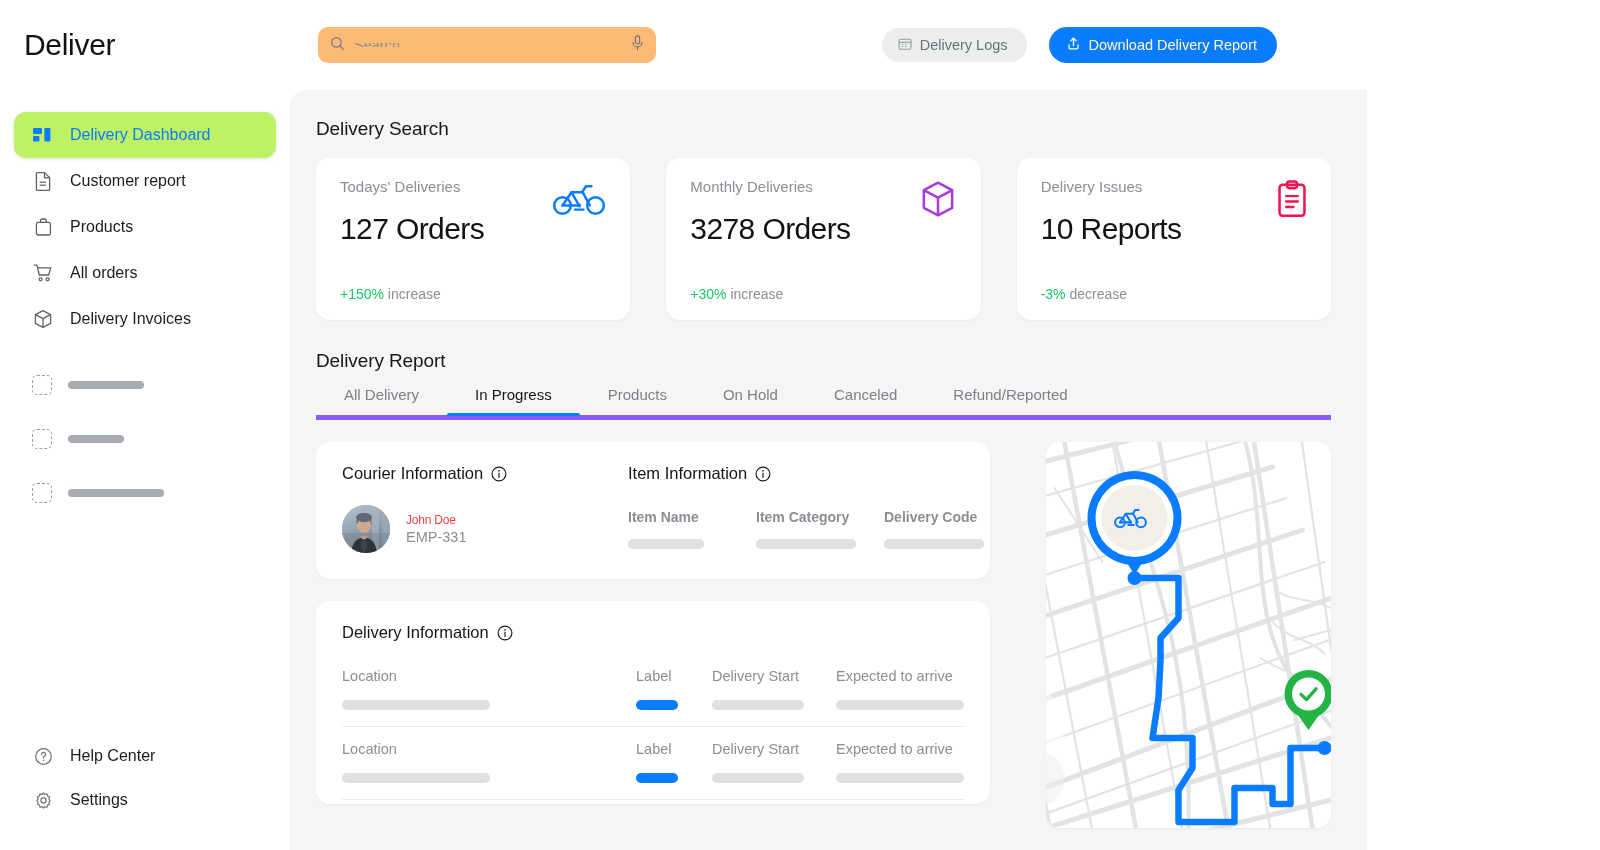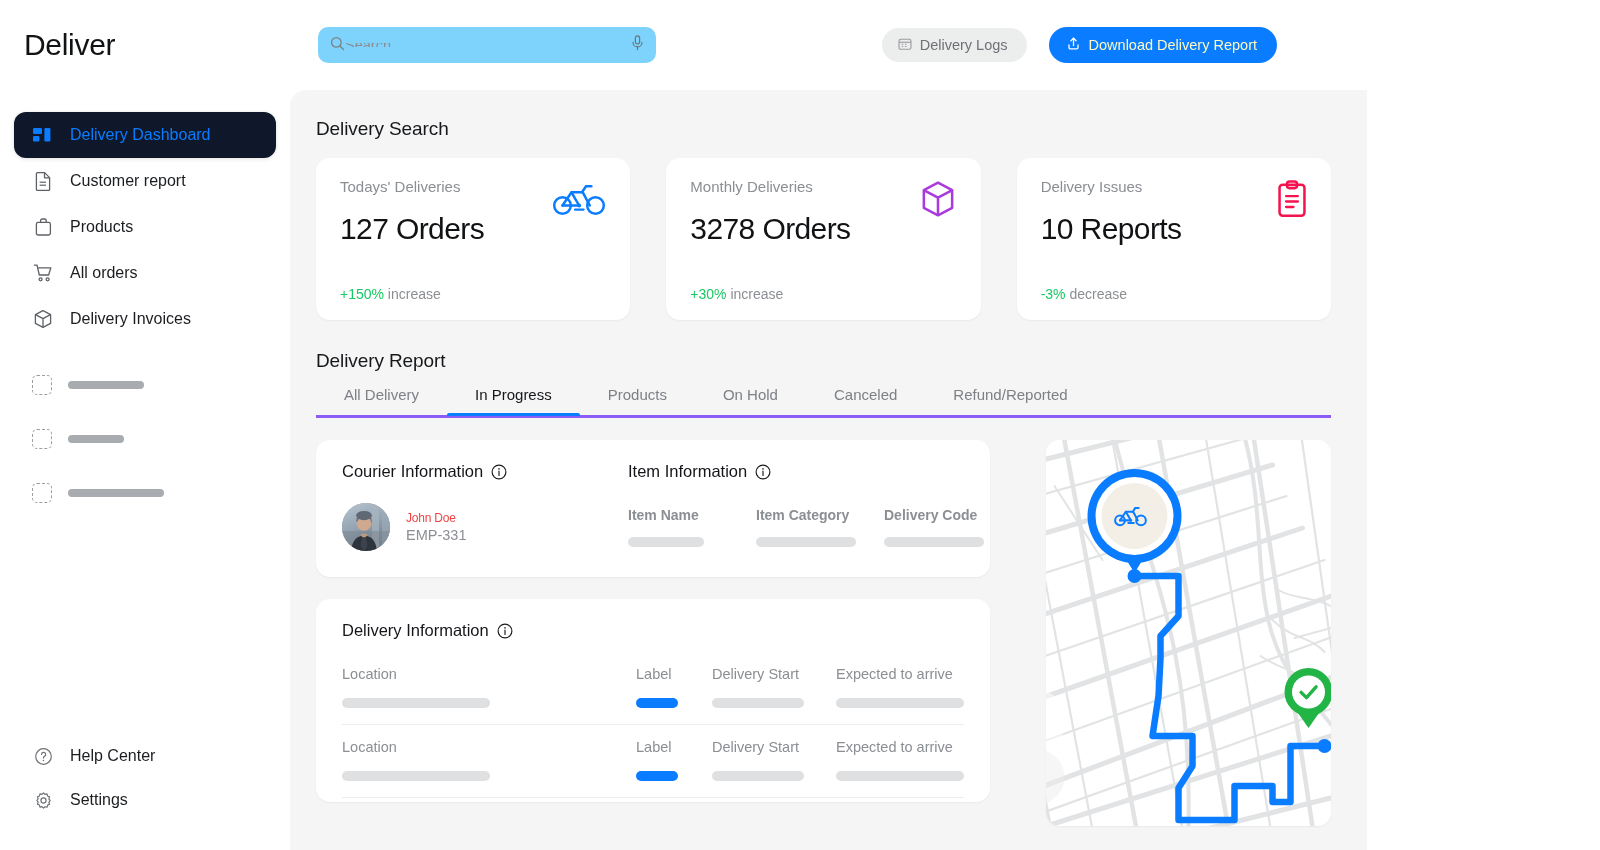--- a/index.html
+++ b/index.html
@@ -21,22 +21,23 @@
   }
   .brand {
     width: 290px; flex: 0 0 290px;
     padding-left: 24px;
     font-size: 30px; font-weight: 400; letter-spacing: -0.3px;
     color: #111214;
   }
   .search-wrap { flex: 0 0 auto; margin-left: 28px; }
   .search-box {
     width: 338px; height: 36px;
-    background: #7dd3fc; border-radius: 10px;
+    background: #fdba74; border-radius: 10px;
     display: flex; align-items: center; padding: 16px 12px;
+    gap: 9px;
   }
   .search-input {
     flex: 1 1 auto; border: none; outline: none; background: transparent;
     font-family: inherit; font-size: 14.5px; color: #55585c;
     height: 100%;
   }
   .search-input::placeholder { color: #8b8e93; }
   .header-spacer { flex: 1 1 auto; }
   .header-actions {
     display: flex; align-items: center; gap: 22px;
@@ -70,21 +71,21 @@
   }
   .nav-top { display: flex; flex-direction: column; }
   .nav-item {
     display: flex; align-items: center; gap: 16px;
     height: 46px; margin: 0 14px;
     padding: 0 18px; border-radius: 12px;
     color: #1b1d20; font-size: 16px; cursor: pointer;
   }
   .nav-item .ico { width: 22px; height: 22px; display: flex; align-items: center; justify-content: center; flex: 0 0 22px; }
   .nav-item.active {
-    background: #0f172a; color: #0a7cff;
+    background: #bef264; color: #0a7cff;
     box-shadow: 0 1px 5px rgba(0,0,0,0.10), 0 0 0 0.5px rgba(0,0,0,0.03);
   }
   .nav-gap { height: 16px; }
 
   .ph-item { display: flex; align-items: center; gap: 16px; height: 54px; margin: 0 14px; padding: 0 18px; }
   .ph-square {
     width: 20px; height: 20px; flex: 0 0 20px;
     border: 1.6px dashed #9a9da1; border-radius: 5px;
   }
   .ph-bar { height: 8px; border-radius: 5px; background: #a8abaf; }
@@ -118,21 +119,21 @@
   .stat-label { font-size: 15px; color: #8b8e93; }
   .stat-value { font-size: 30px; color: #111214; margin-top: 17px; letter-spacing: -0.6px; }
   .stat-foot { margin-top: auto; font-size: 14px; color: #8b8e93; }
   .stat-delta { color: #17c964; }
   .stat-icon { flex: 0 0 auto; margin-top: 2px; }
 
   
   .report { margin-top: 30px; }
   .tabs {
     display: flex; align-items: flex-end; gap: 0;
-    border-bottom: 3px solid #8b5cf6;
+    border-bottom: 5px solid #8b5cf6;
     margin-top: 14px;
   }
   .tab {
     padding: 0 28px 12px 28px;
     font-size: 15px; color: #7d8085; cursor: pointer;
     position: relative; background: none; border: none; font-family: inherit;
   }
   .tab.active { color: #15171a; }
   .tab.active::after {
     content: ""; position: absolute; left: 0; right: 0; bottom: -1px;

